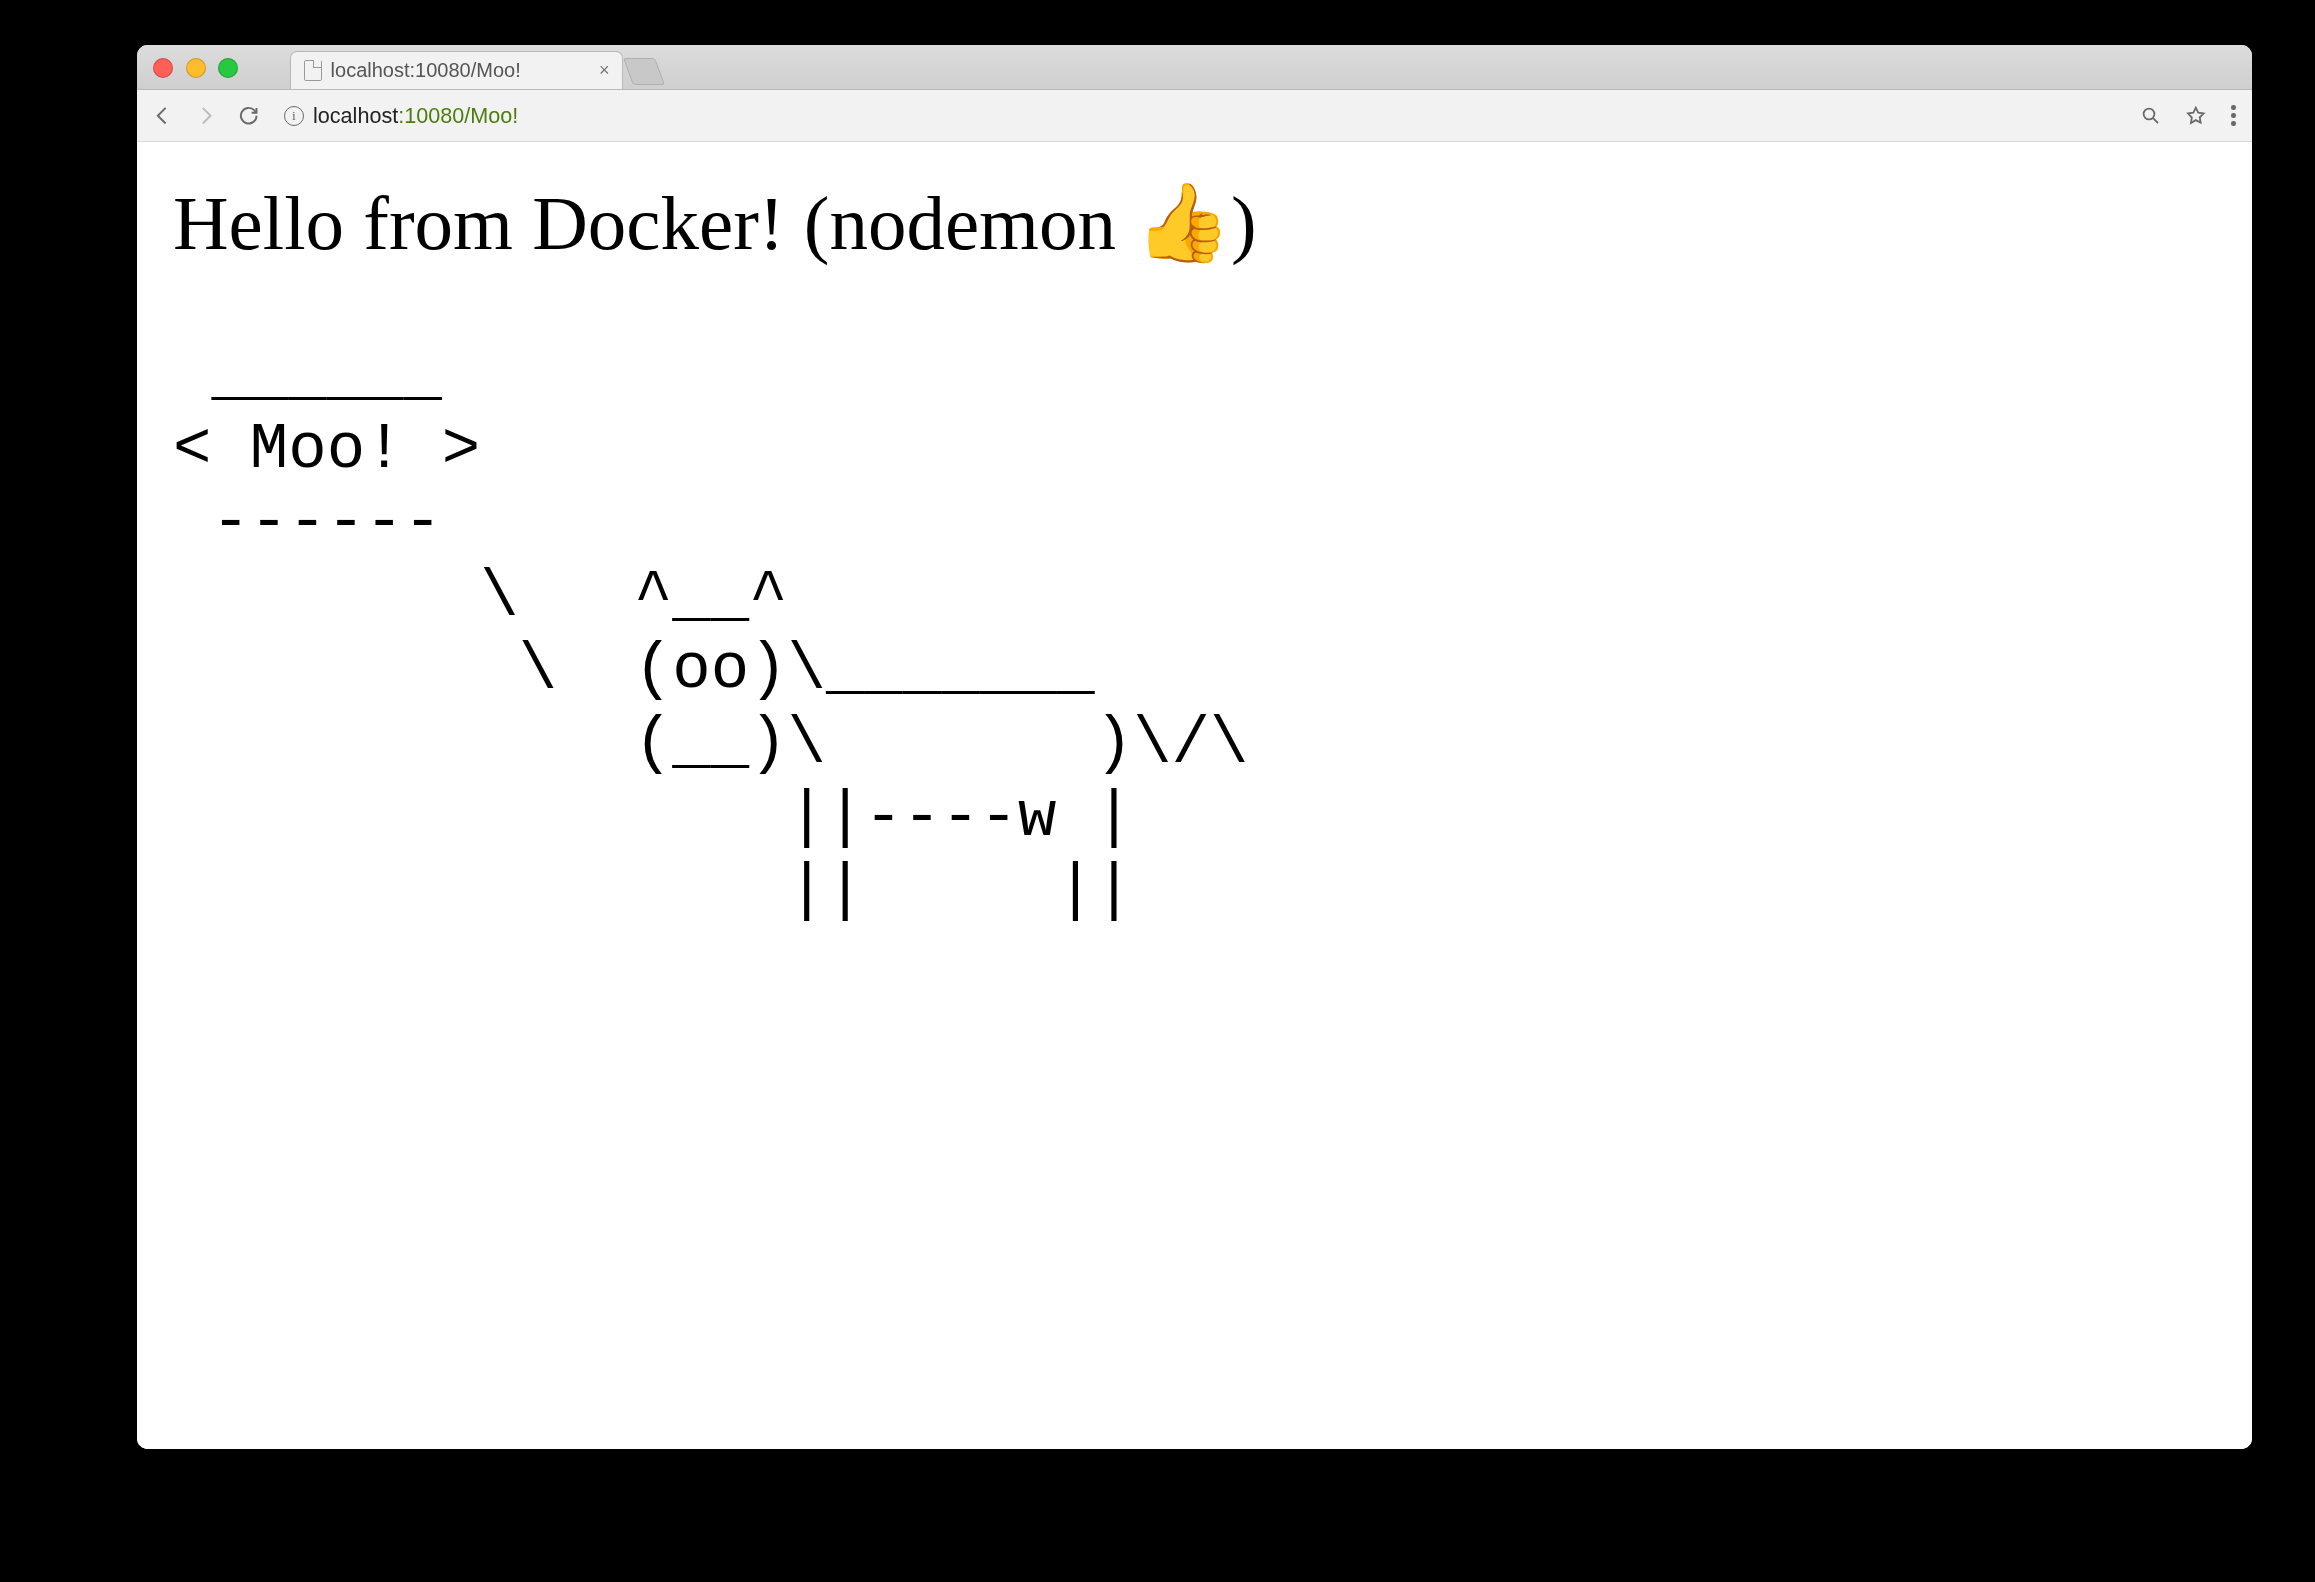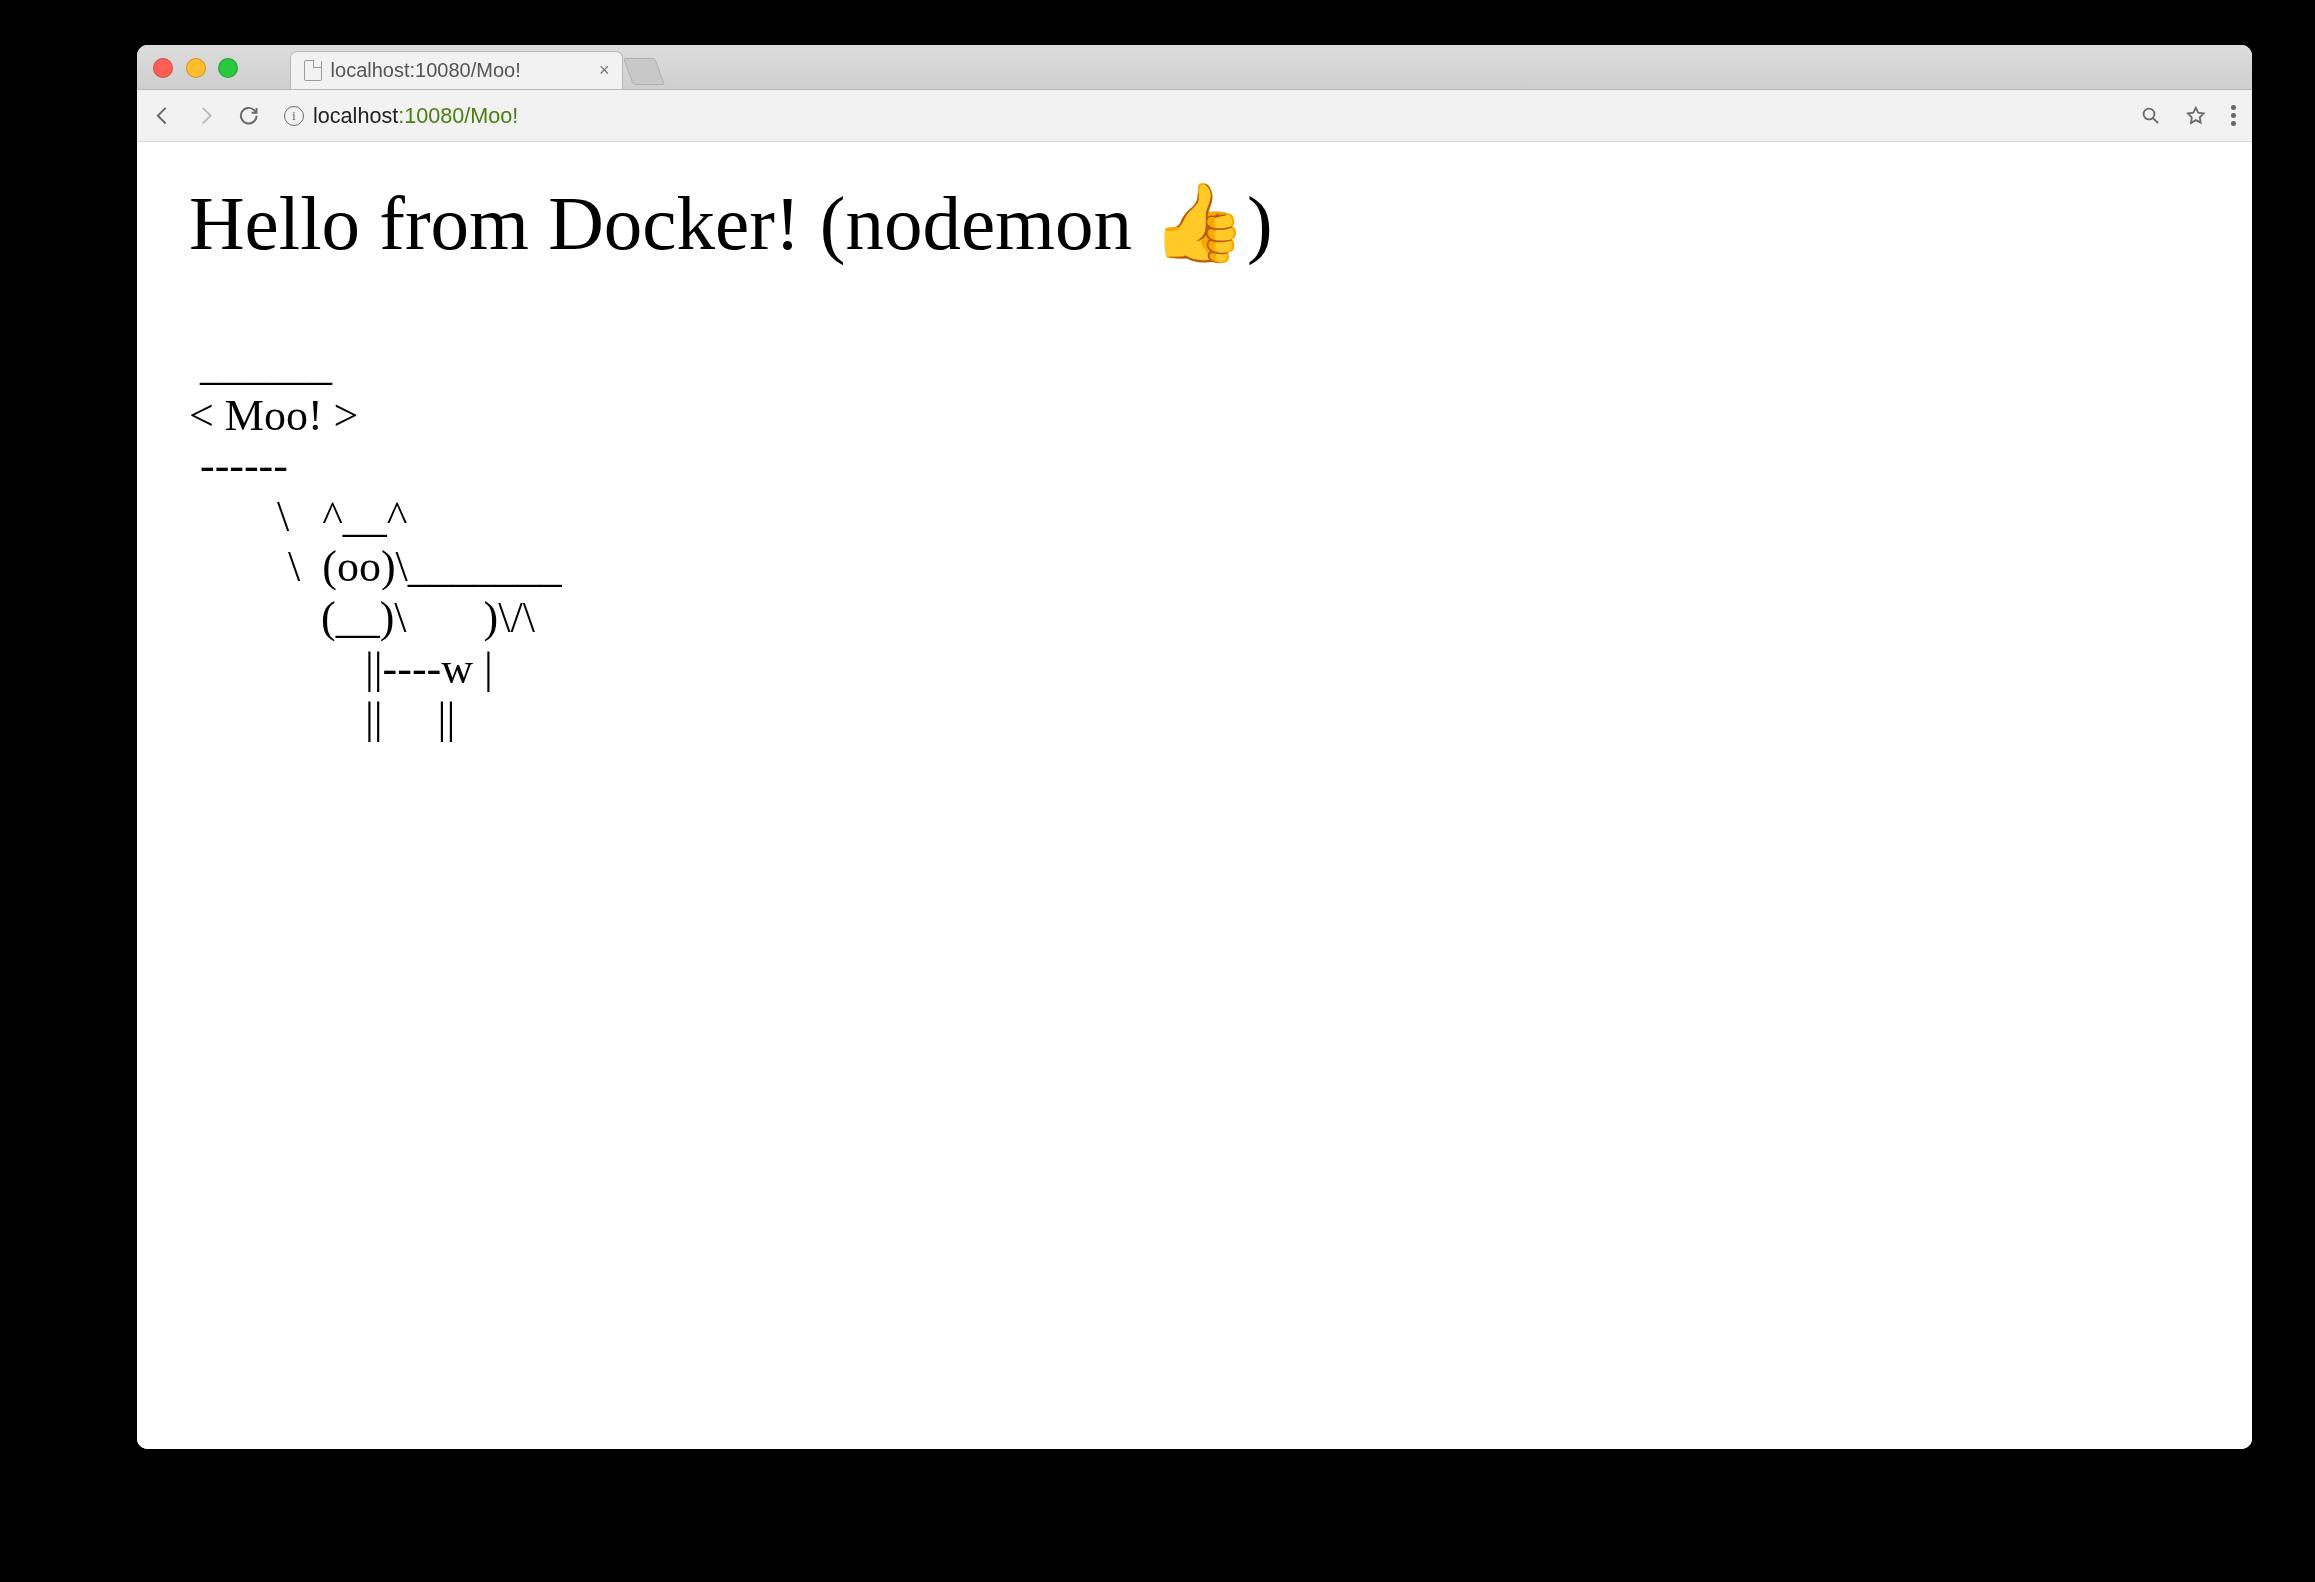--- a/index.html
+++ b/index.html
@@ -121,35 +121,35 @@
     font-family: Georgia, serif;
   }
   .omnibox .host { color: #222; text-align: center; }
   .omnibox .rest { color: #4d7c0f; }
   .right-icons { display: flex; align-items: center; gap: 18px; color: #6a6a6a; }
   .right-icons svg { width: 21.6px; height: 21.6px; }
   .menu-dots { display: flex; flex-direction: column; gap: 3.6px; padding: 0 3.6px; }
   .menu-dots span { width: 4.5px; height: 4.5px; background: #6a6a6a; border-radius: 50%; }
   
   .content {
-    padding: 27px 52px;
+    padding: 27px 36px;
     background: #fff;
     height: calc(100% - 97px);
     overflow: auto;
   }
   h1.page-heading {
     font-family: "Times New Roman", Times, serif;
     font-weight: 400;
     font-size: 77px;
     margin: 9px 0 27px 0;
     color: #000;
   }
   pre.cowsay {
-    font-family: Liberation Serif, serif;
-    font-size: 44px;
+    font-family: Liberation Mono, monospace;
+    font-size: 64px;
     line-height: 1.15;
     white-space: pre;
     margin: 72px 0 0 0;
     color: #000;
   }
 </style>
 </head>
 <body>
 
 <div class="stage">

